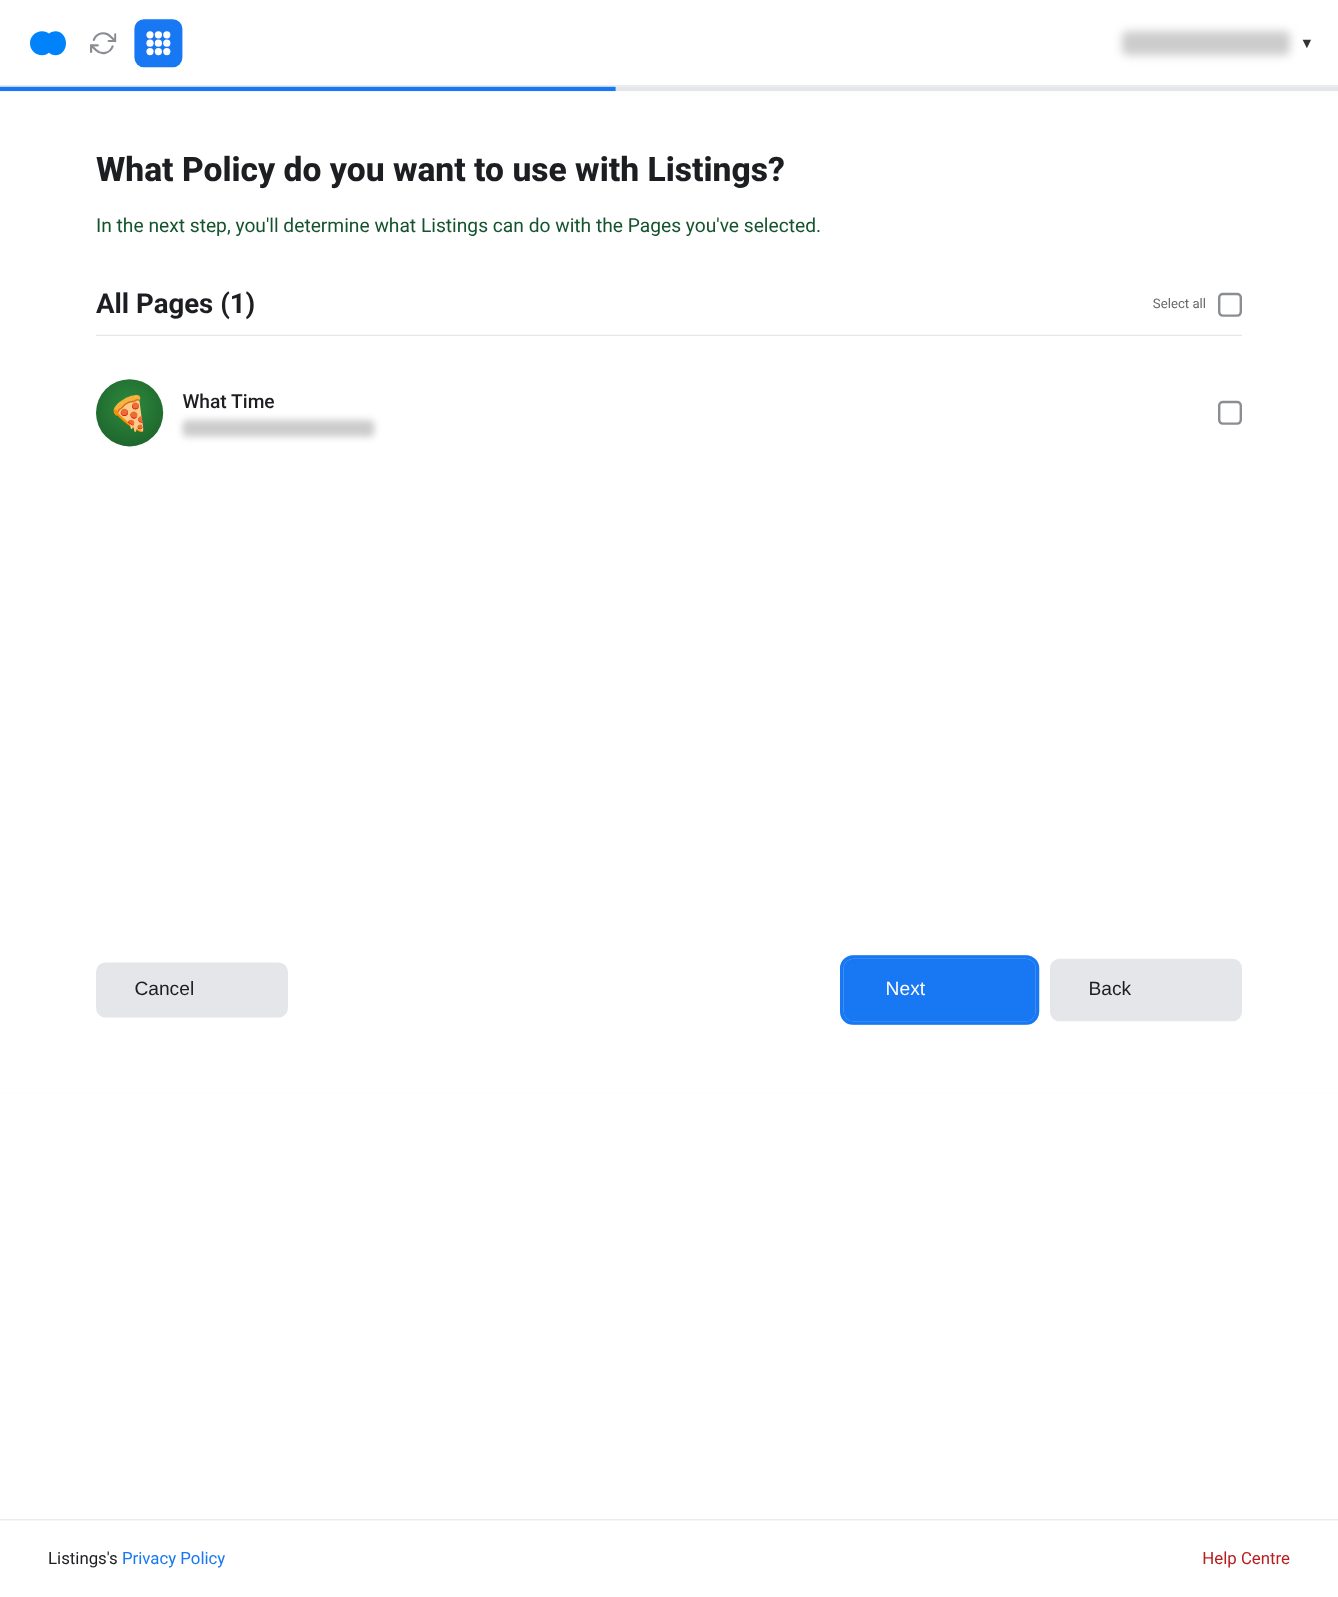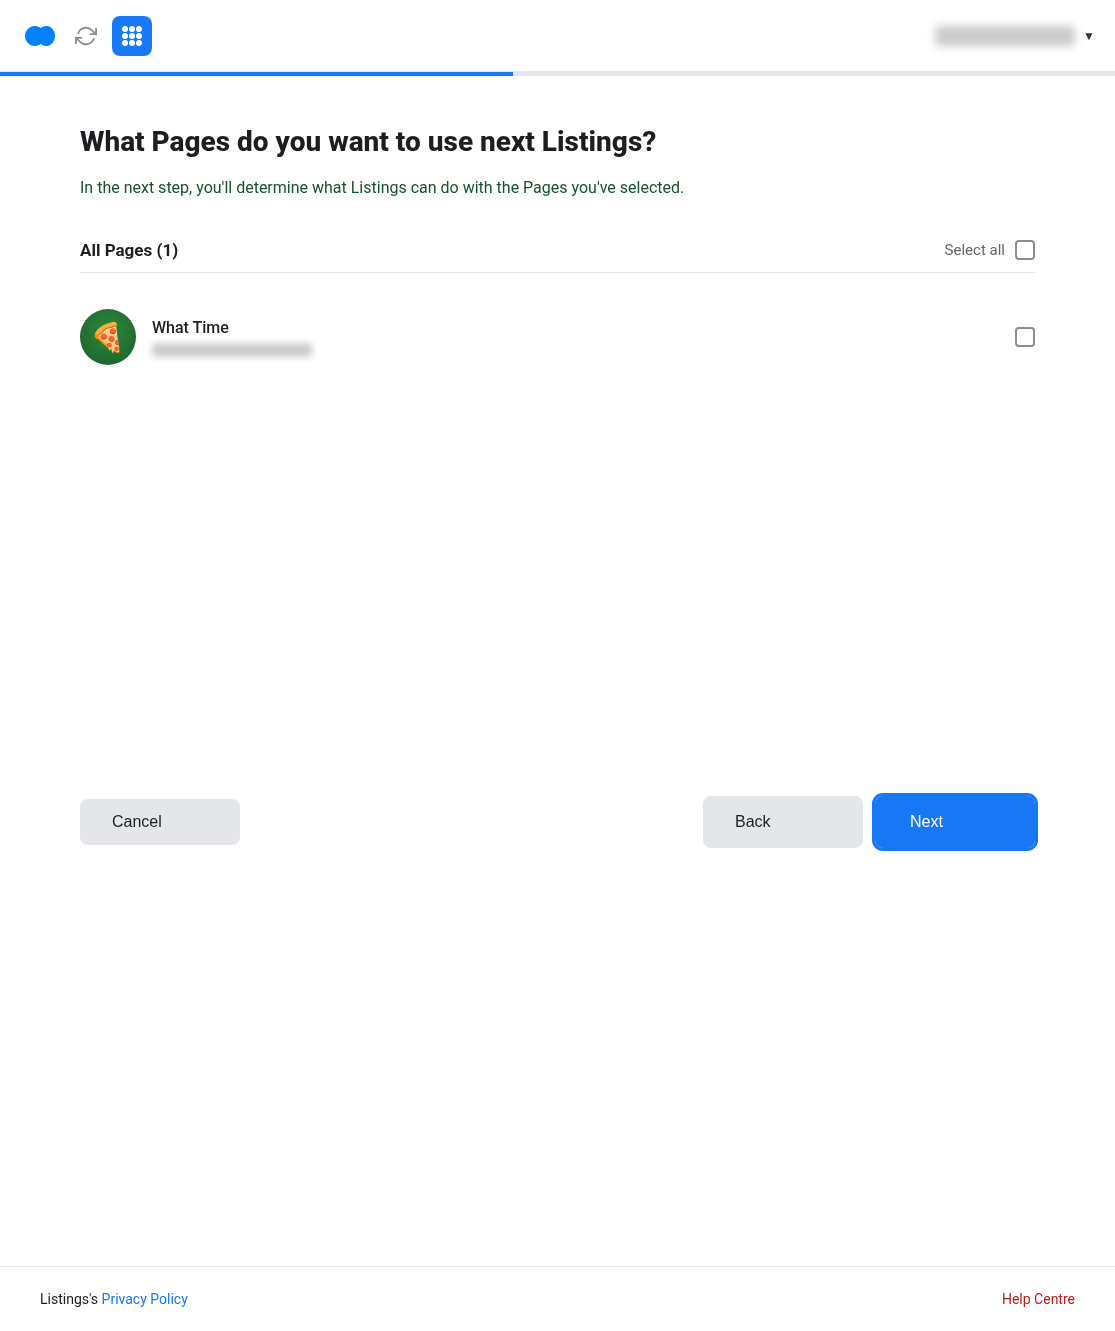--- a/index.html
+++ b/index.html
@@ -131,33 +131,33 @@
     }
 
     .pages-header {
       display: flex;
       align-items: center;
       justify-content: space-between;
       margin-bottom: 12px;
     }
 
     .pages-label {
-      font-size: 17px;
+      font-size: 23px;
       font-weight: 700;
       color: #1c1e21;
     }
 
     .select-all-container {
       display: flex;
       align-items: center;
       gap: 10px;
     }
 
     .select-all-label {
-      font-size: 15px;
+      font-size: 11px;
       color: #65676b;
     }
 
     .checkbox {
       width: 20px;
       height: 20px;
       border: 2px solid #8a8d91;
       border-radius: 4px;
       background: #fff;
       cursor: pointer;
@@ -336,21 +336,21 @@
     <span class="dropdown-arrow">▼</span>
   </div>
 </div>
 
 <div class="progress-bar-container">
   <div class="progress-bar-fill"></div>
 </div>
 
 <div class="main-content">
 
-  <h1 class="page-title">What Pages do you want to use next Listings?</h1>
+  <h1 class="page-title">What Policy do you want to use with Listings?</h1>
   <p class="page-description">In the next step, you'll determine what Listings can do with the Pages you've selected.</p>
 
   <div class="pages-section">
     <div class="pages-header">
       <span class="pages-label">All Pages (1)</span>
       <div class="select-all-container">
         <span class="select-all-label">Select all</span>
         <div class="checkbox"></div>
       </div>
     </div>
@@ -365,22 +365,22 @@
           <div class="page-sub"></div>
         </div>
       </div>
       <div class="checkbox"></div>
     </div>
   </div>
 
   <div class="buttons-area">
     <button class="btn btn-cancel">Cancel</button>
     <div class="buttons-right">
+      <button class="btn btn-next">Next</button>
       <button class="btn btn-back">Back</button>
-      <button class="btn btn-next">Next</button>
     </div>
   </div>
 
 </div>
 
 <div class="content-spacer"></div>
 
 <div class="footer">
   <div class="footer-left">
     <span>Listings's </span><a class="footer-link" href="#">Privacy Policy</a>

